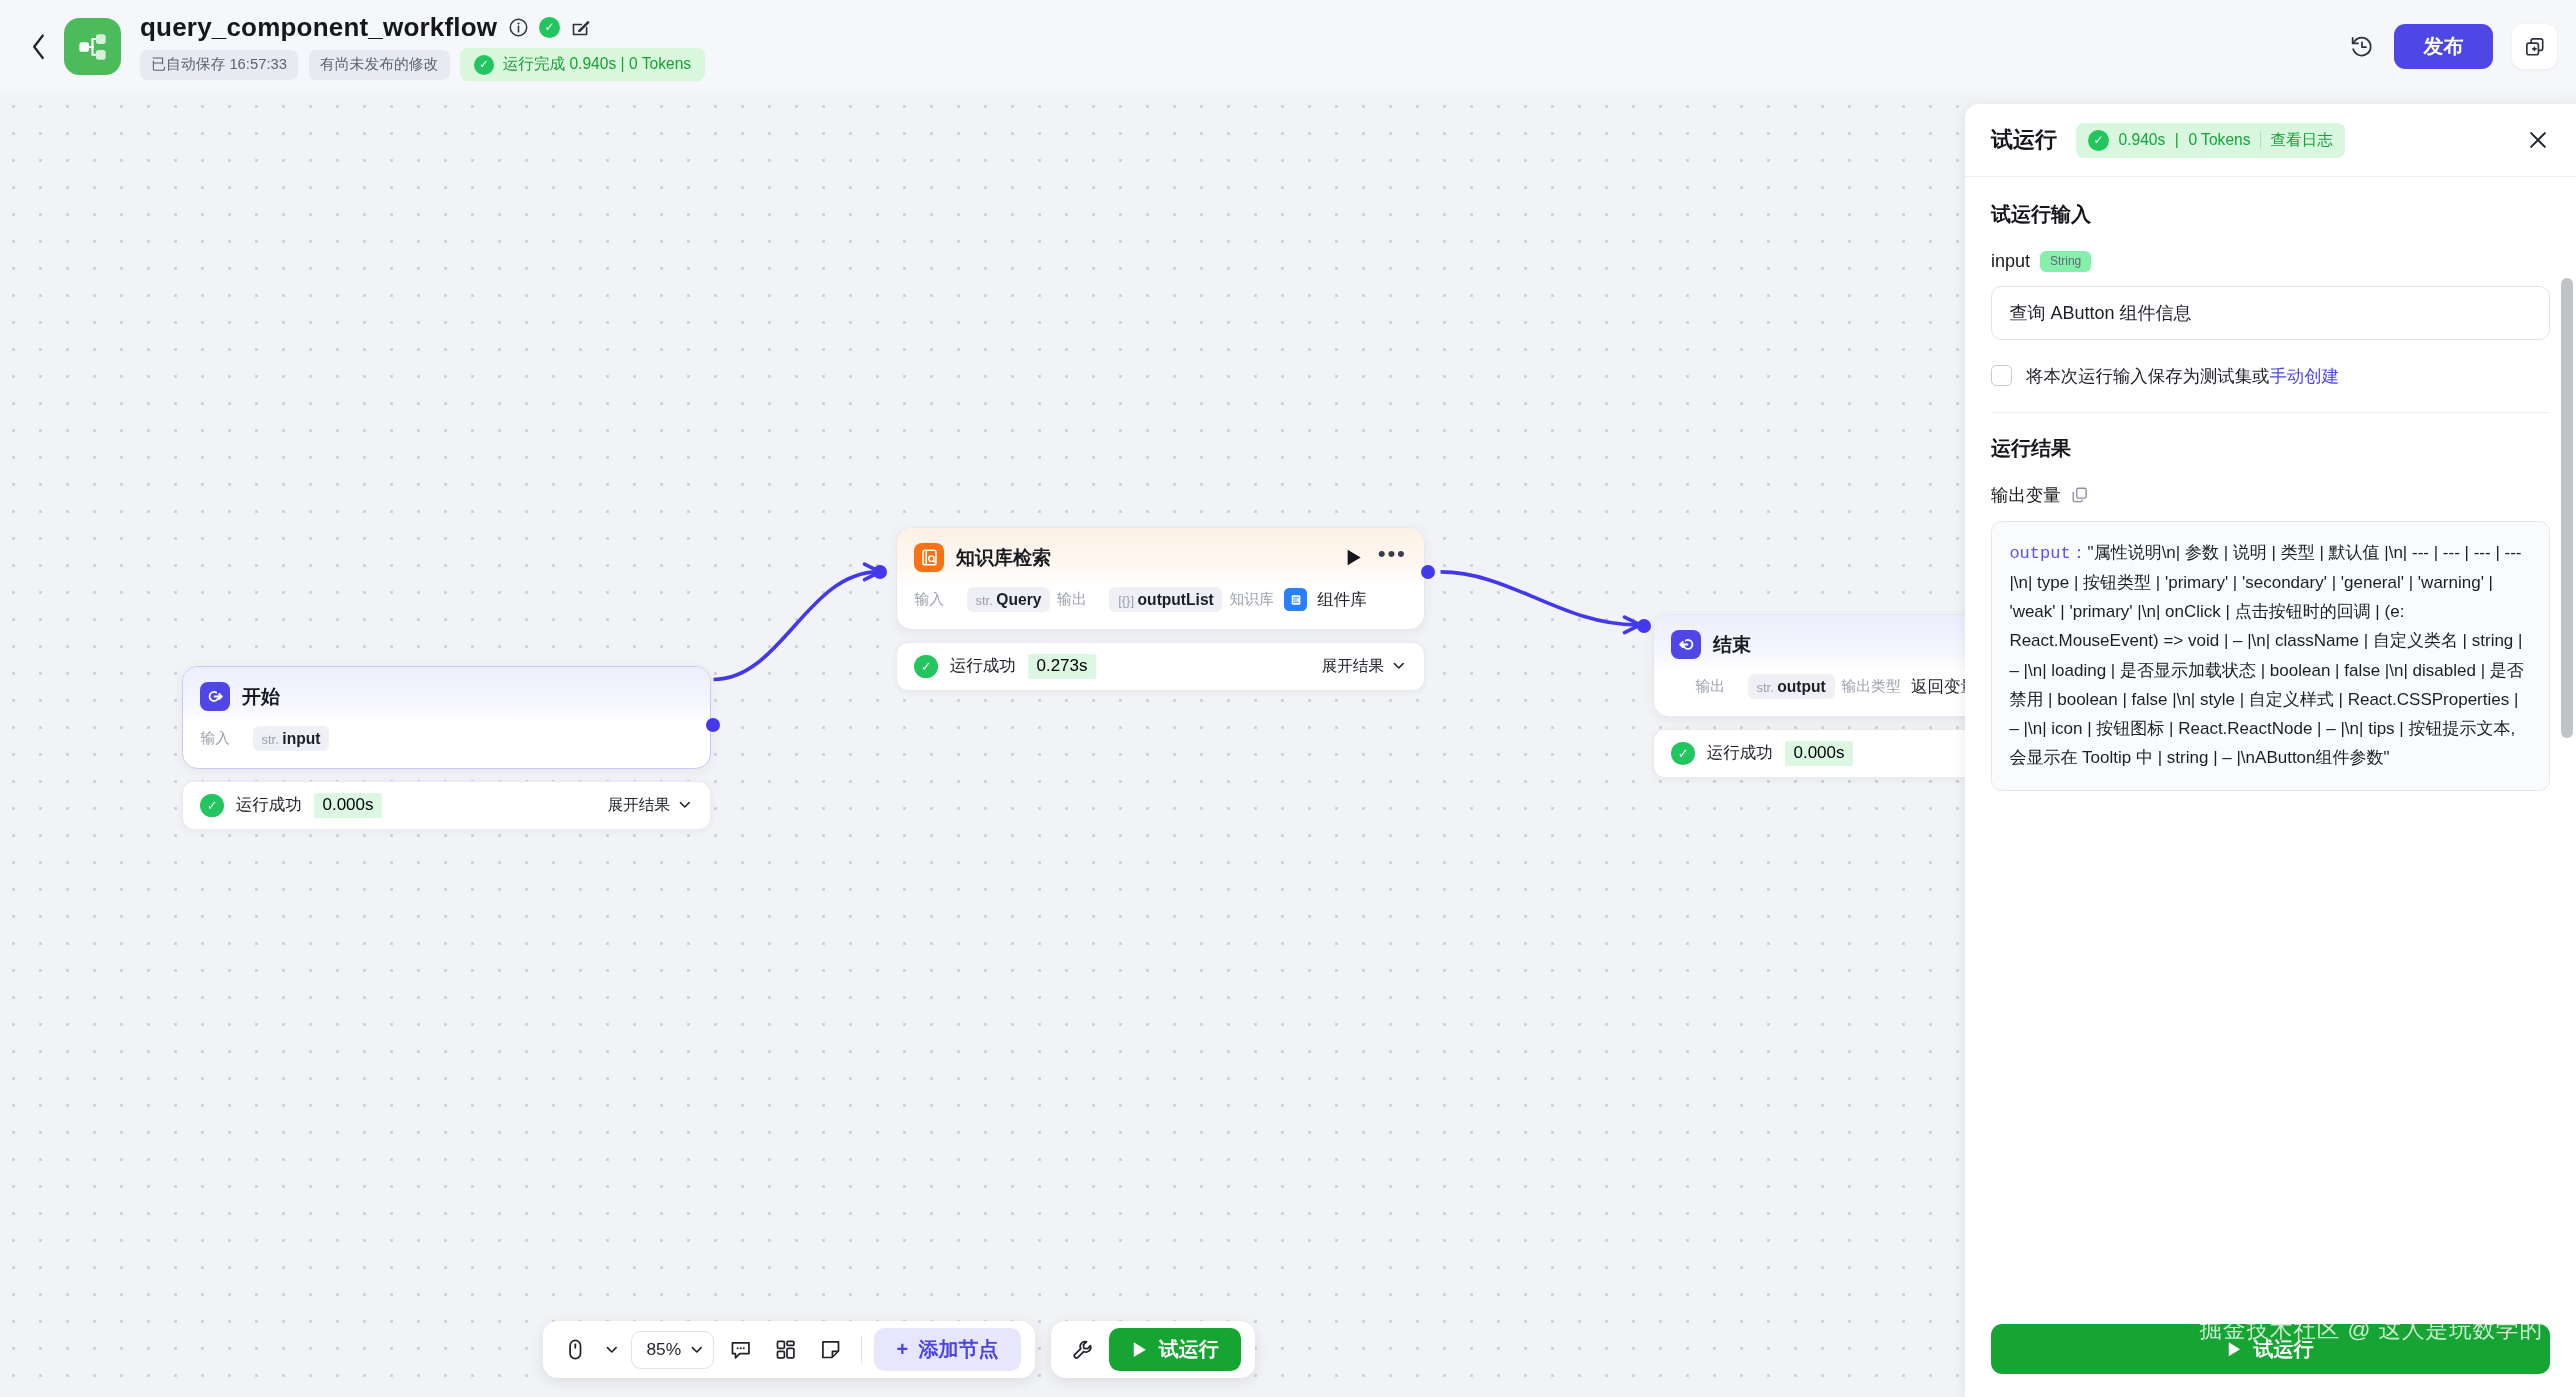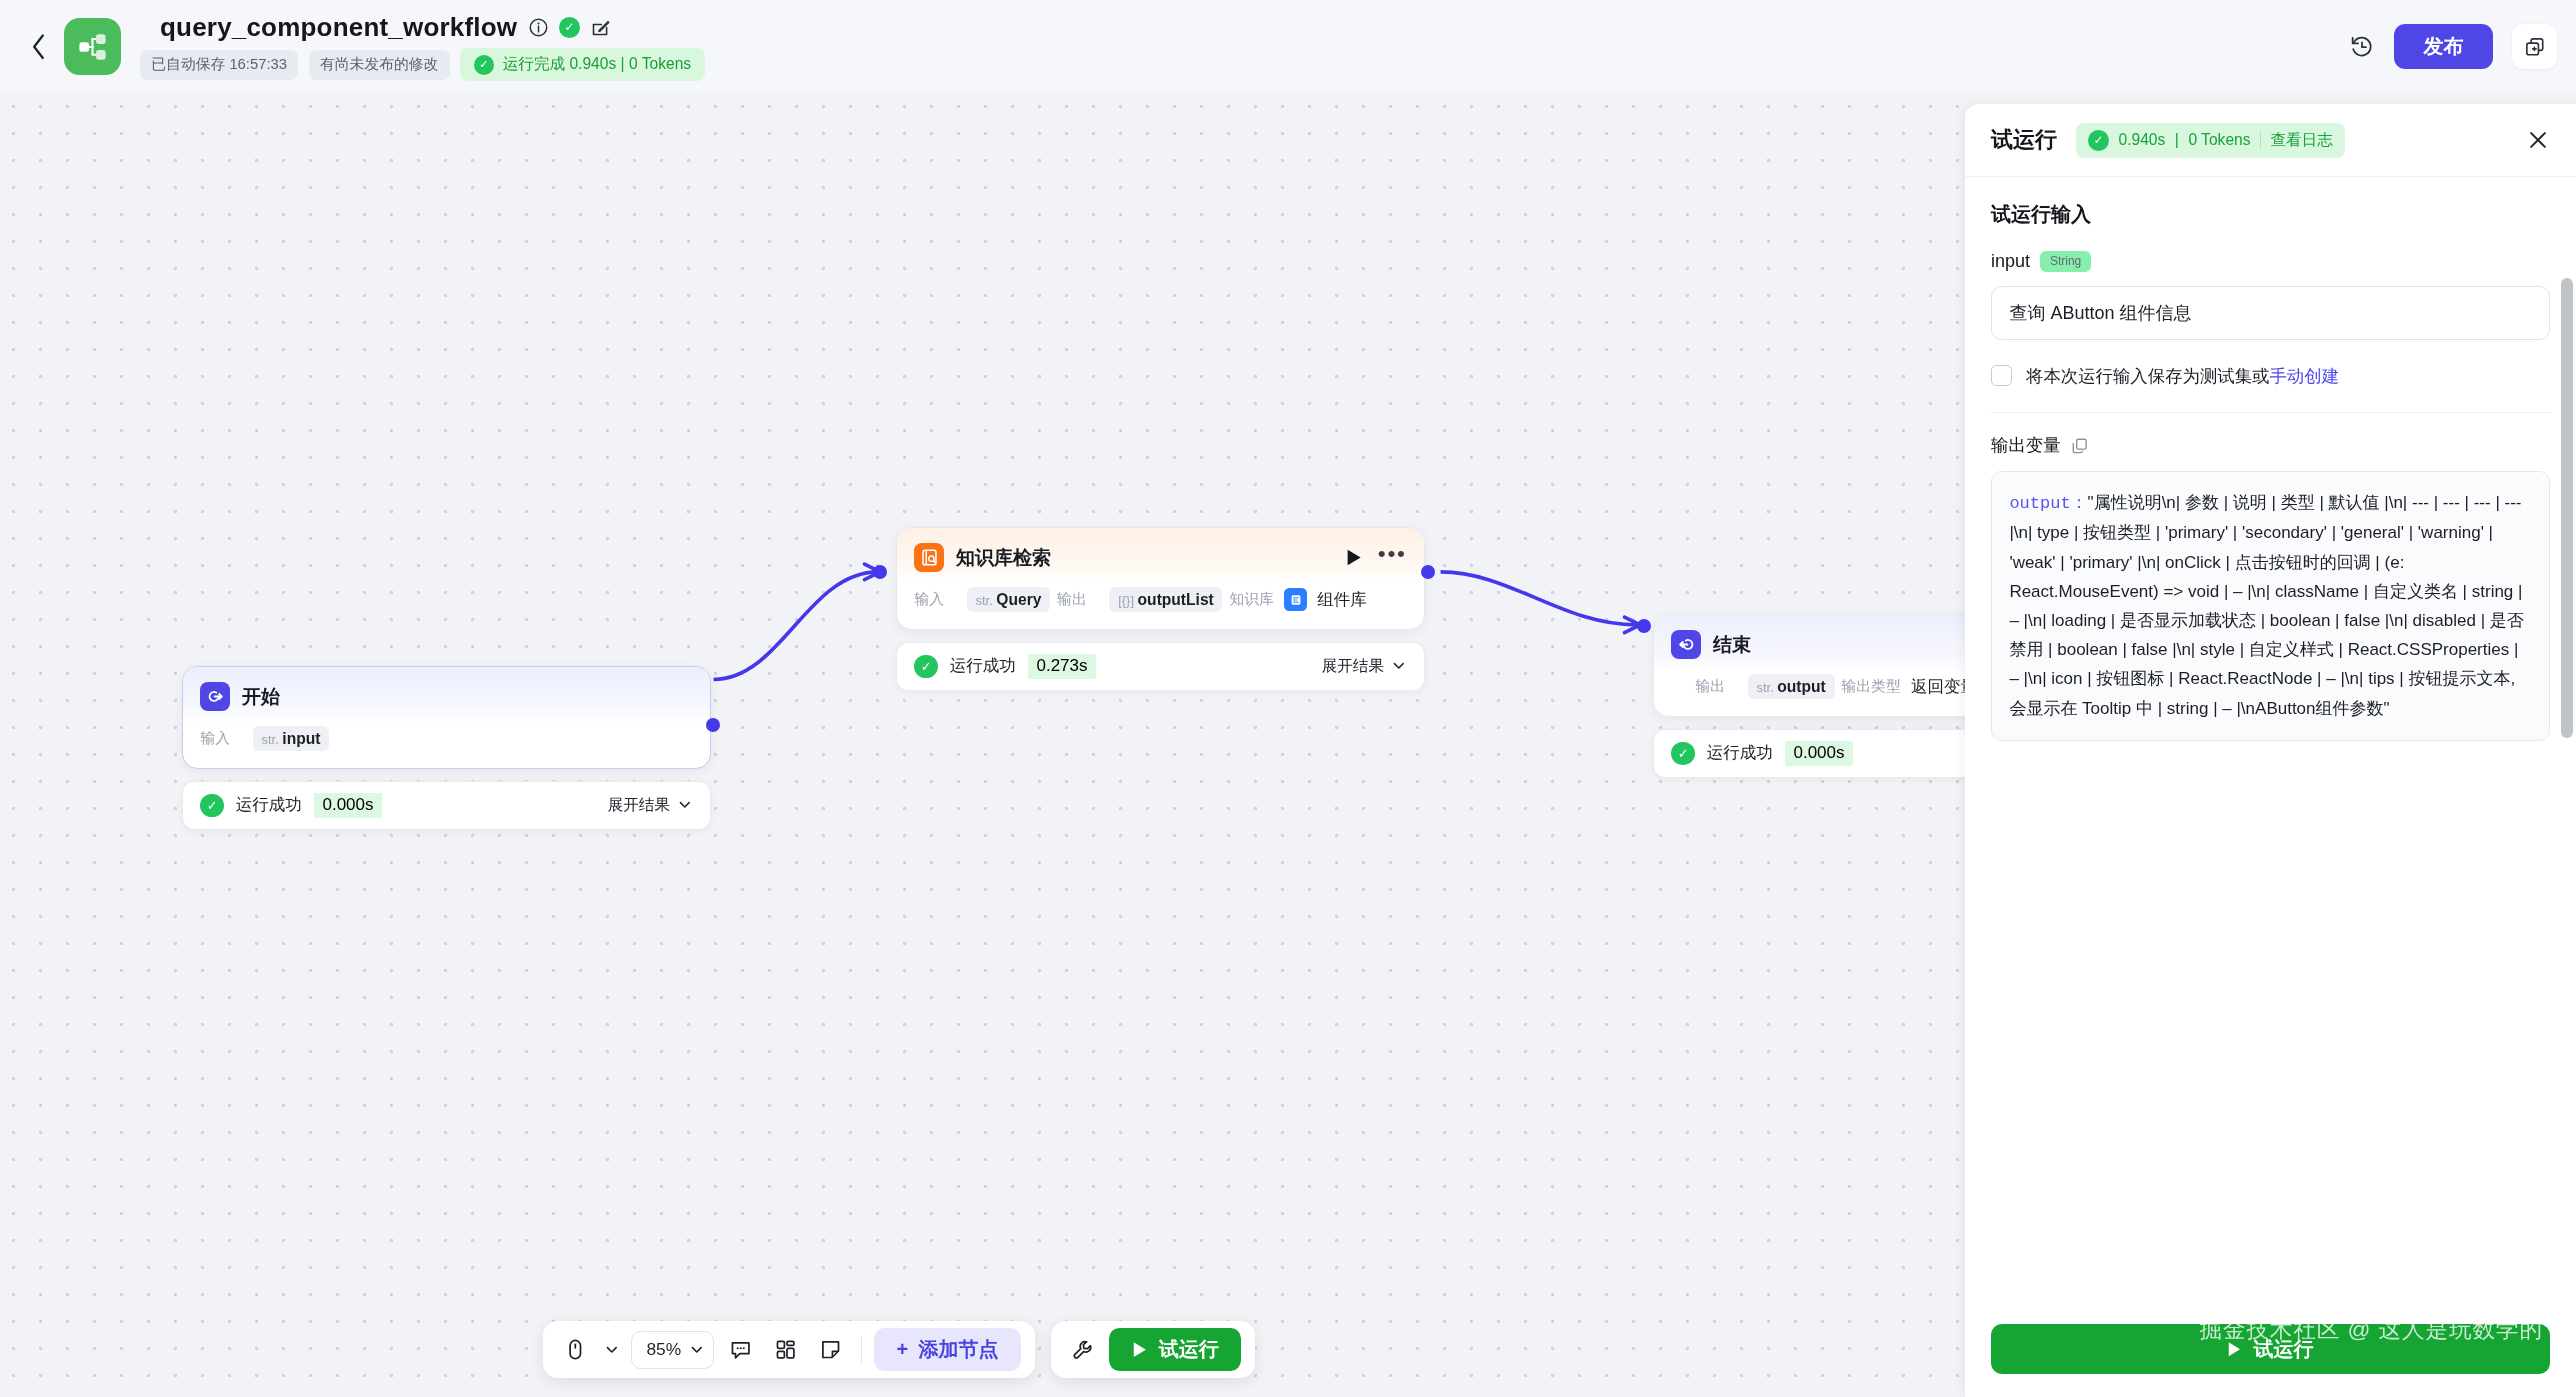--- a/index.html
+++ b/index.html
@@ -20,21 +20,21 @@
   .back-arrow {
     width: 52px; margin-left: 12px; display: flex; align-items: center;
     justify-content: center; cursor: pointer; color: #1f2329;
   }
   .app-logo {
     width: 57px; height: 57px; border-radius: 15.6px;
     background: #4cbb5b; display: flex; align-items: center; justify-content: center;
     flex: 0 0 auto;
   }
   .title-block { margin-left: 19px; display: flex; flex-direction: column; gap: 4.3px; }
-  .title-row { display: flex; align-items: center; gap: 9.5px; margin-left: 20px; }
+  .title-row { display: flex; align-items: center; gap: 9.5px; }
   .wf-title { font-size: 26px; font-weight: 700; color: #15171c; letter-spacing: 0.2px; }
   .ic-btn { width: 22.6px; height: 22.6px; display:flex; align-items:center; justify-content:center; cursor:pointer; }
   .green-check {
     width: 21px; height: 21px; border-radius: 50%; background: #22c55e;
     display: flex; align-items: center; justify-content: center; color: #fff; font-size: 12px;
   }
   .meta-row { display: flex; align-items: center; gap: 10.4px; margin-top: 1.7px; }
   .pill-grey {
     background: #e8eaf1; color: #5b6271; font-size: 14.8px;
     padding: 5.2px 11.3px; border-radius: 7px; white-space: nowrap;
@@ -539,20 +539,21 @@
           <span class="type-tag">String</span>
         </div>
         <input class="text-input" value="查询 AButton 组件信息" style="">
         <div class="chk-row">
           <span class="chk"></span>
           <span class="chk-label">
             <span>将本次运行输入保存为测试集或</span><span class="chk-link">手动创建</span>
           </span>
         </div>
         <div class="divider"></div>
+        <div class="sec-title" style="margin-top:22.6px;">运行结果</div>
         <div class="out-head">
           <span class="out-label">输出变量</span>
           <span class="copy-ic">
             <svg width="17.4" height="17.4" viewBox="0 0 20 20" fill="none">
               <rect x="6.6" y="2.6" width="10.8" height="11.4" rx="1.9" stroke="#8b91a0" stroke-width="1.6"></rect>
               <path d="M13 16.2 A1.9 1.9 0 0 1 11.1 18 H4.5 A1.9 1.9 0 0 1 2.6 16.1 V7.4" stroke="#8b91a0" stroke-width="1.6" stroke-linecap="round" fill="none"></path>
             </svg>
           </span>
         </div>
         <div class="out-box">

